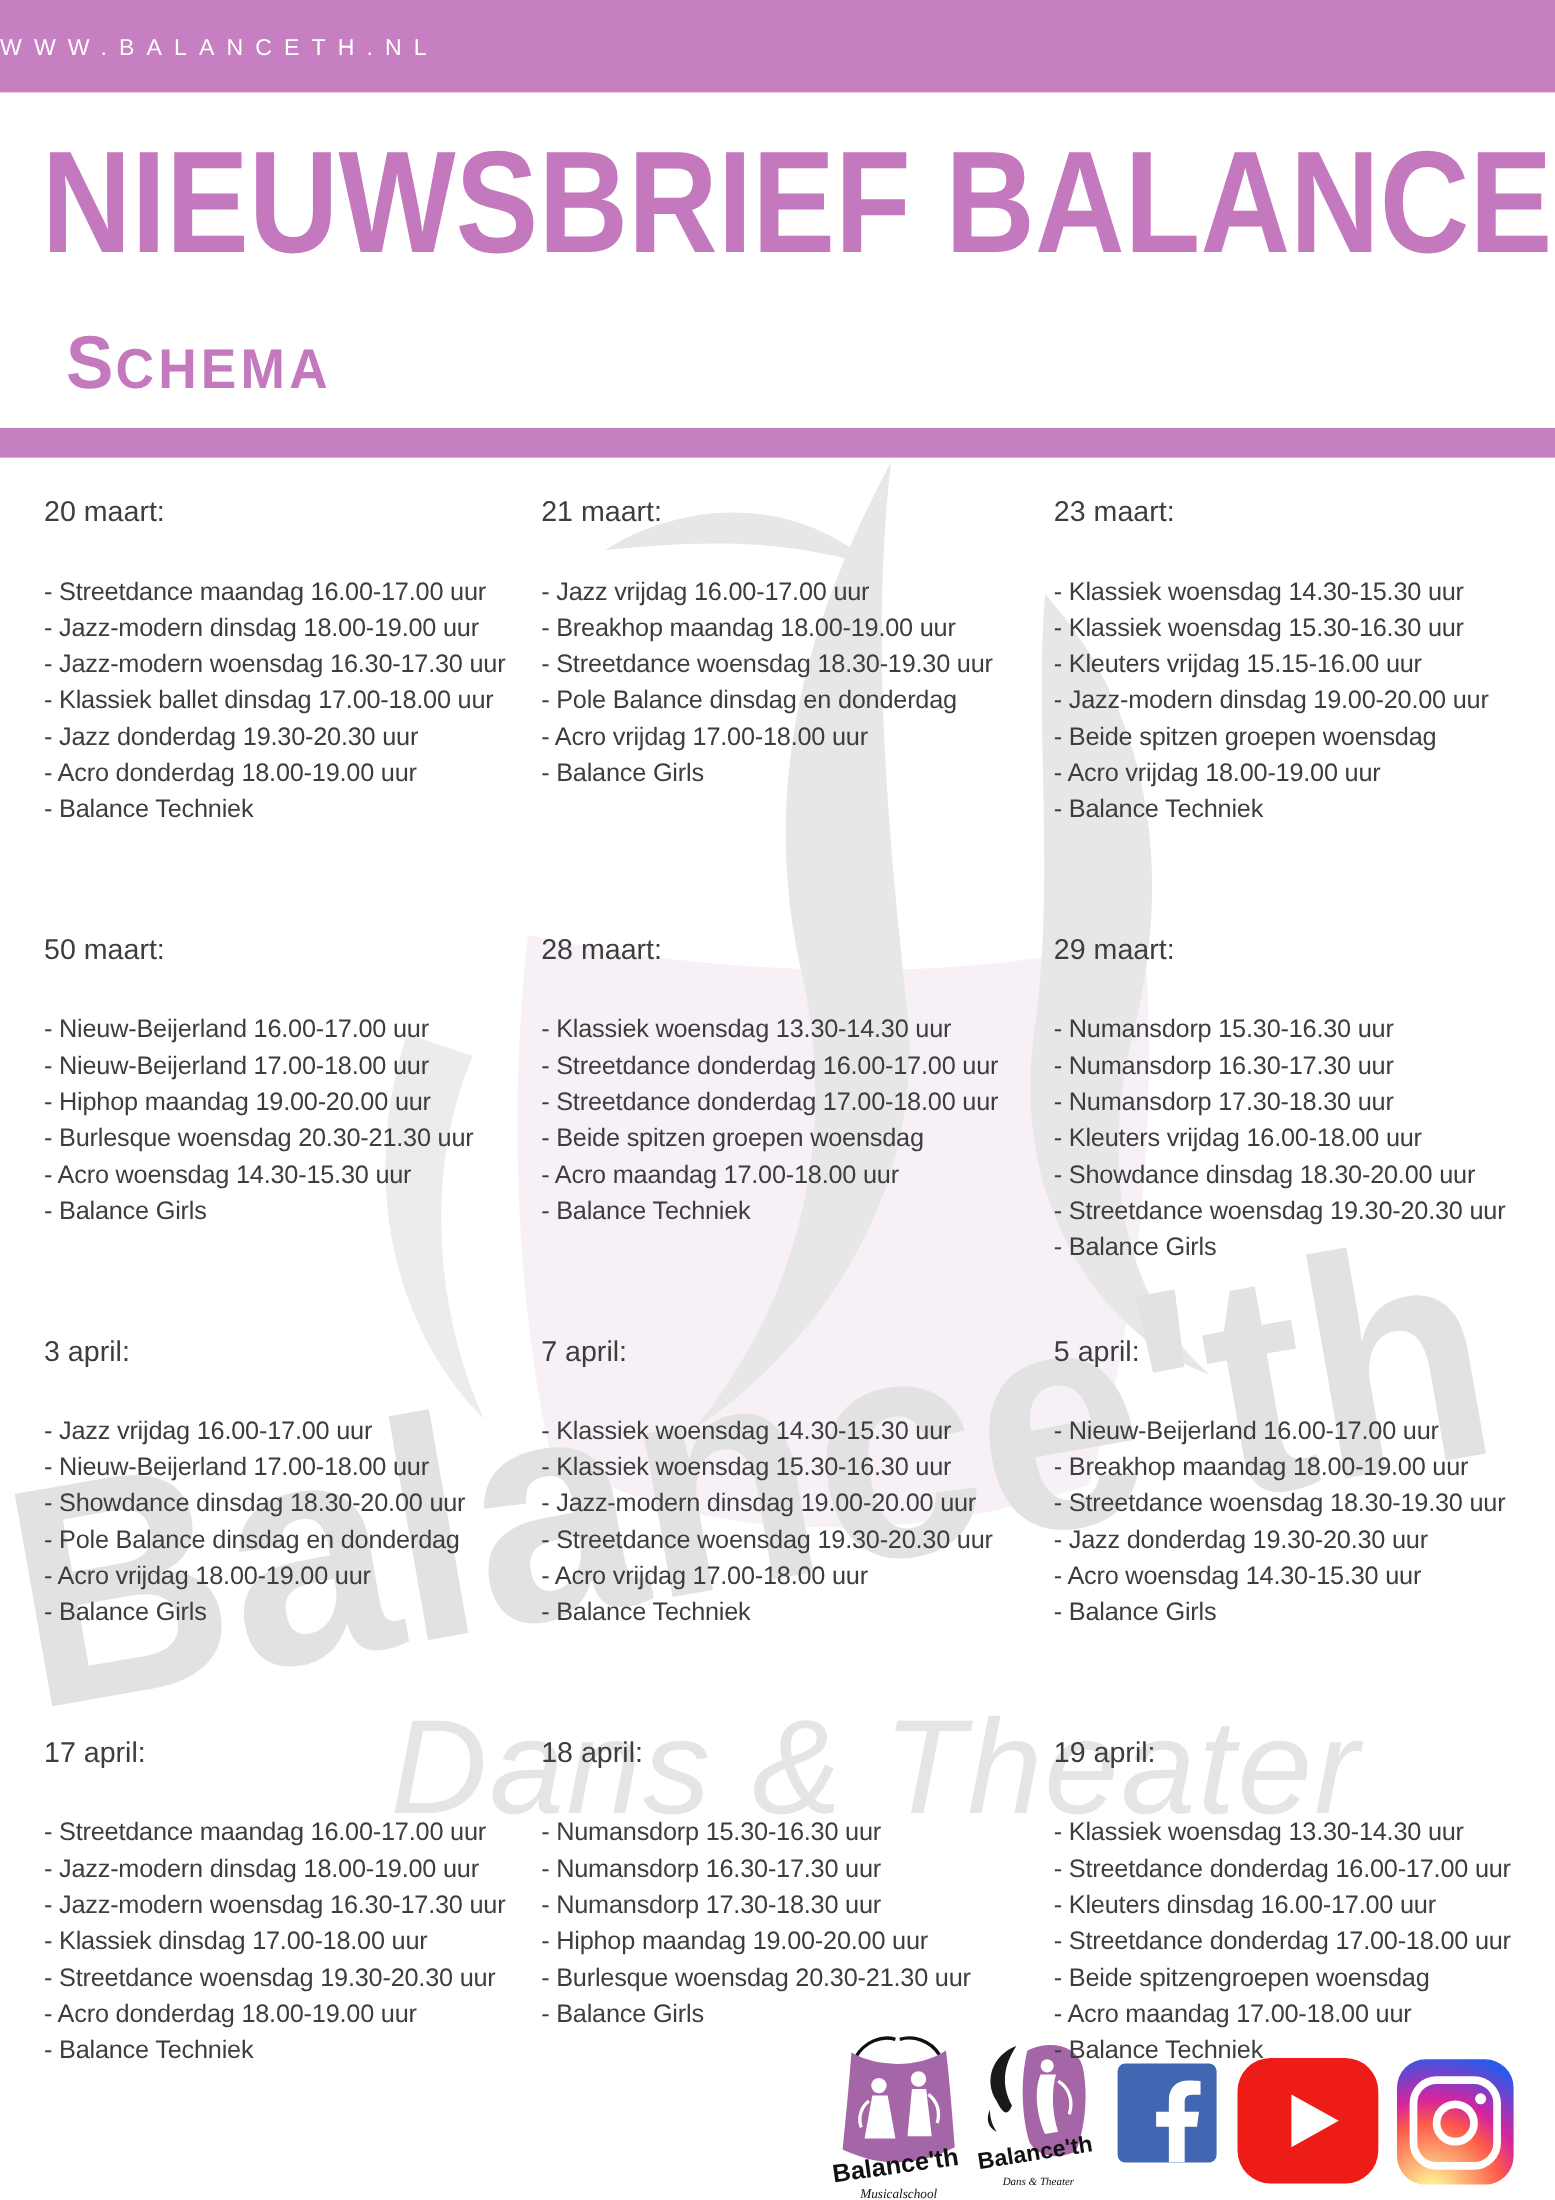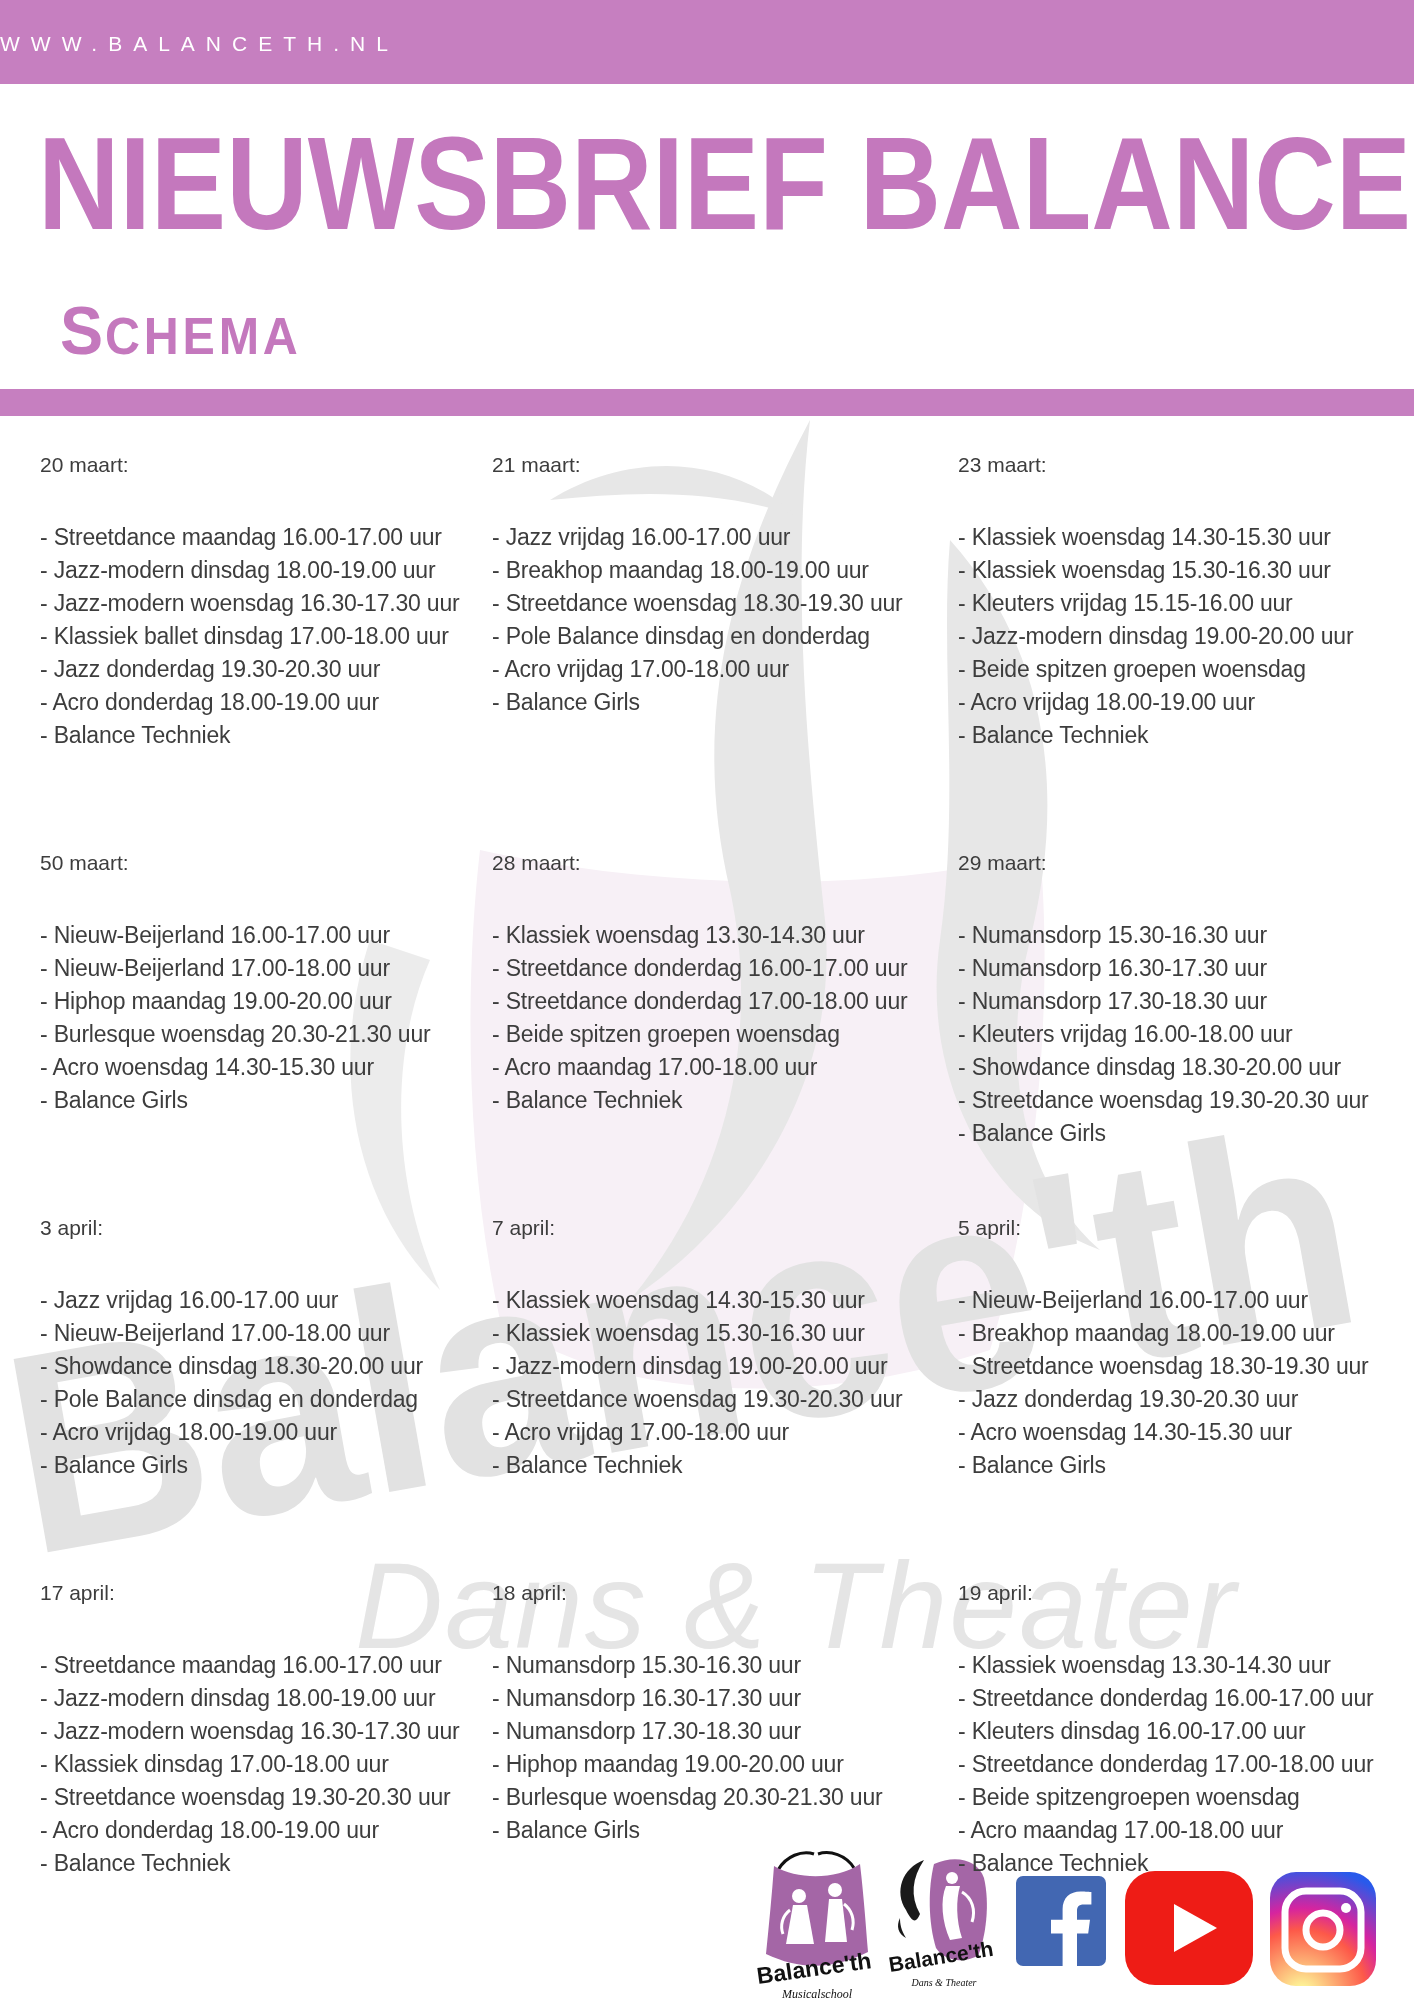--- a/index.html
+++ b/index.html
@@ -34,21 +34,21 @@
   .wm-figure{left:250px;top:420px;}
   .wm-wordmark{left:-12px;top:1318px;font-size:285px;font-weight:bold;color:#e2e2e2;line-height:1;
                white-space:nowrap;transform:rotate(-10deg) scaleX(0.95);transform-origin:left top;}
   .wm-tagline{left:355px;top:1545px;font-size:122px;font-style:italic;color:#e5e5e5;line-height:1;
               letter-spacing:2px;white-space:nowrap;}
 
   
   .sched-row{position:absolute;left:40px;width:1354px;display:grid;
              grid-template-columns:452px 466px 1fr;z-index:2;}
   .row1{top:450px;} .row2{top:848px;} .row3{top:1213px;} .row4{top:1578px;}
-  .date{font-size:21px;line-height:30px;color:var(--text);}
+  .date{font-size:26px;line-height:30px;color:var(--text);}
   .items{margin:41px 0 0 0;padding:0;list-style:none;}
   .items li{font-size:23px;line-height:33px;color:var(--text);white-space:nowrap;letter-spacing:-0.2px;}
 
   
   .footer{position:absolute;left:0;top:0;width:100%;height:100%;z-index:1;}
   .logo{position:absolute;}
   .logo-musicalschool{left:750px;top:1850px;width:134px;height:150px;}
   .logo-danstheater{left:886px;top:1852px;width:120px;height:140px;}
   .social{position:absolute;display:block;}
   .icon-facebook{left:1016px;top:1876px;width:90px;height:90px;background:#4267B2;border-radius:7px;}

